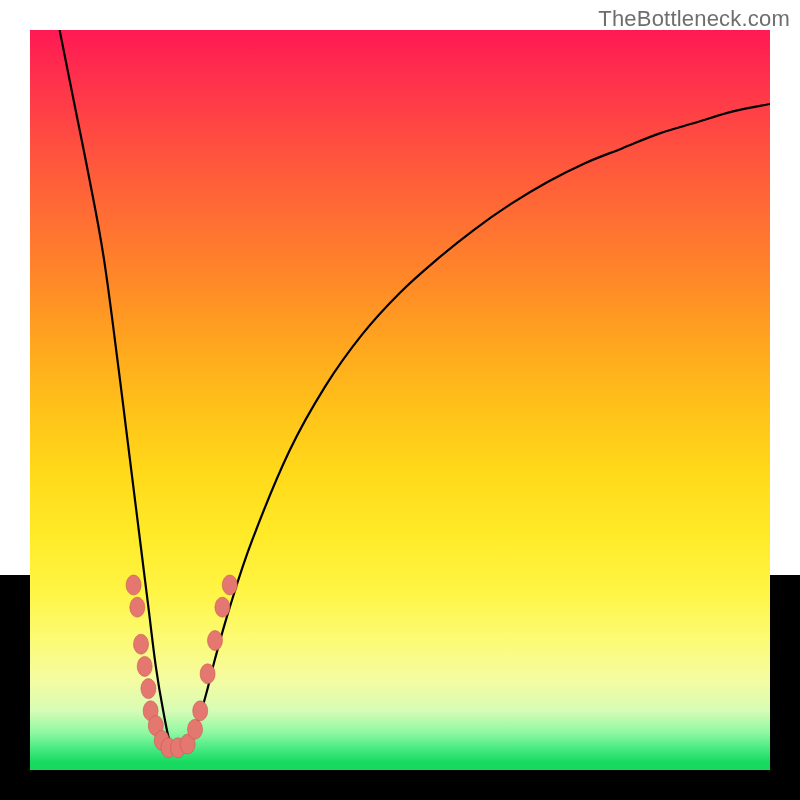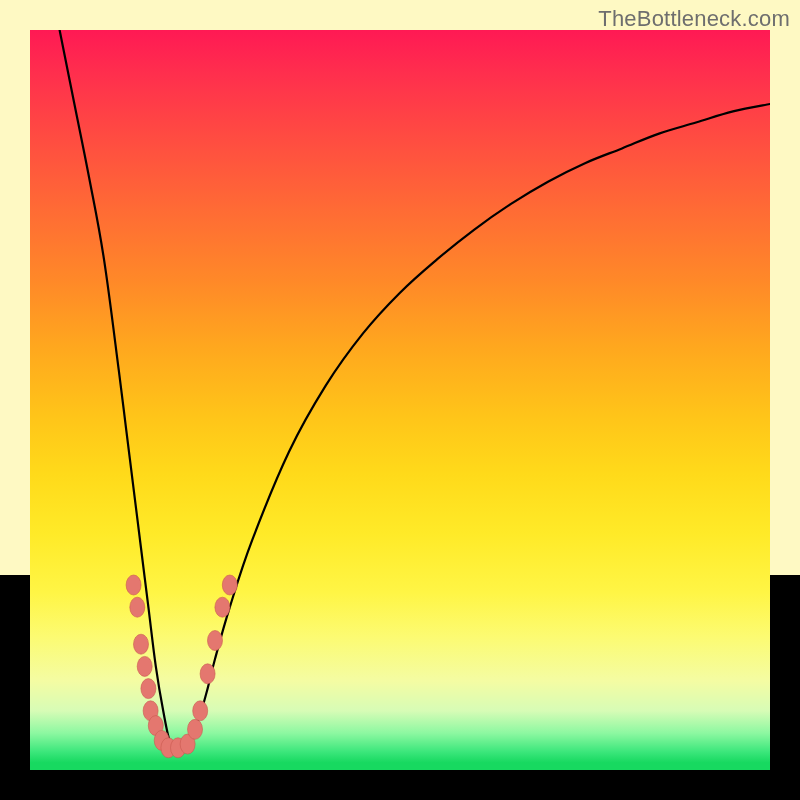--- a/index.html
+++ b/index.html
@@ -8,21 +8,21 @@
     width: 800px;
     height: 800px;
     overflow: hidden;
     background: #000;
     font-family: Arial, Helvetica, sans-serif;
   }
   .frame {
     position: absolute;
     top: 0; left: 0;
     width: 800px; height: 575px;
-    background: #fef9c3;
+    background: #ffffff;
   }
   .plot-area {
     position: absolute;
     top: 30px;
     left: 30px;
     width: 740px;
     height: 740px;
     overflow: hidden;
   }
   .gradient-bg {

